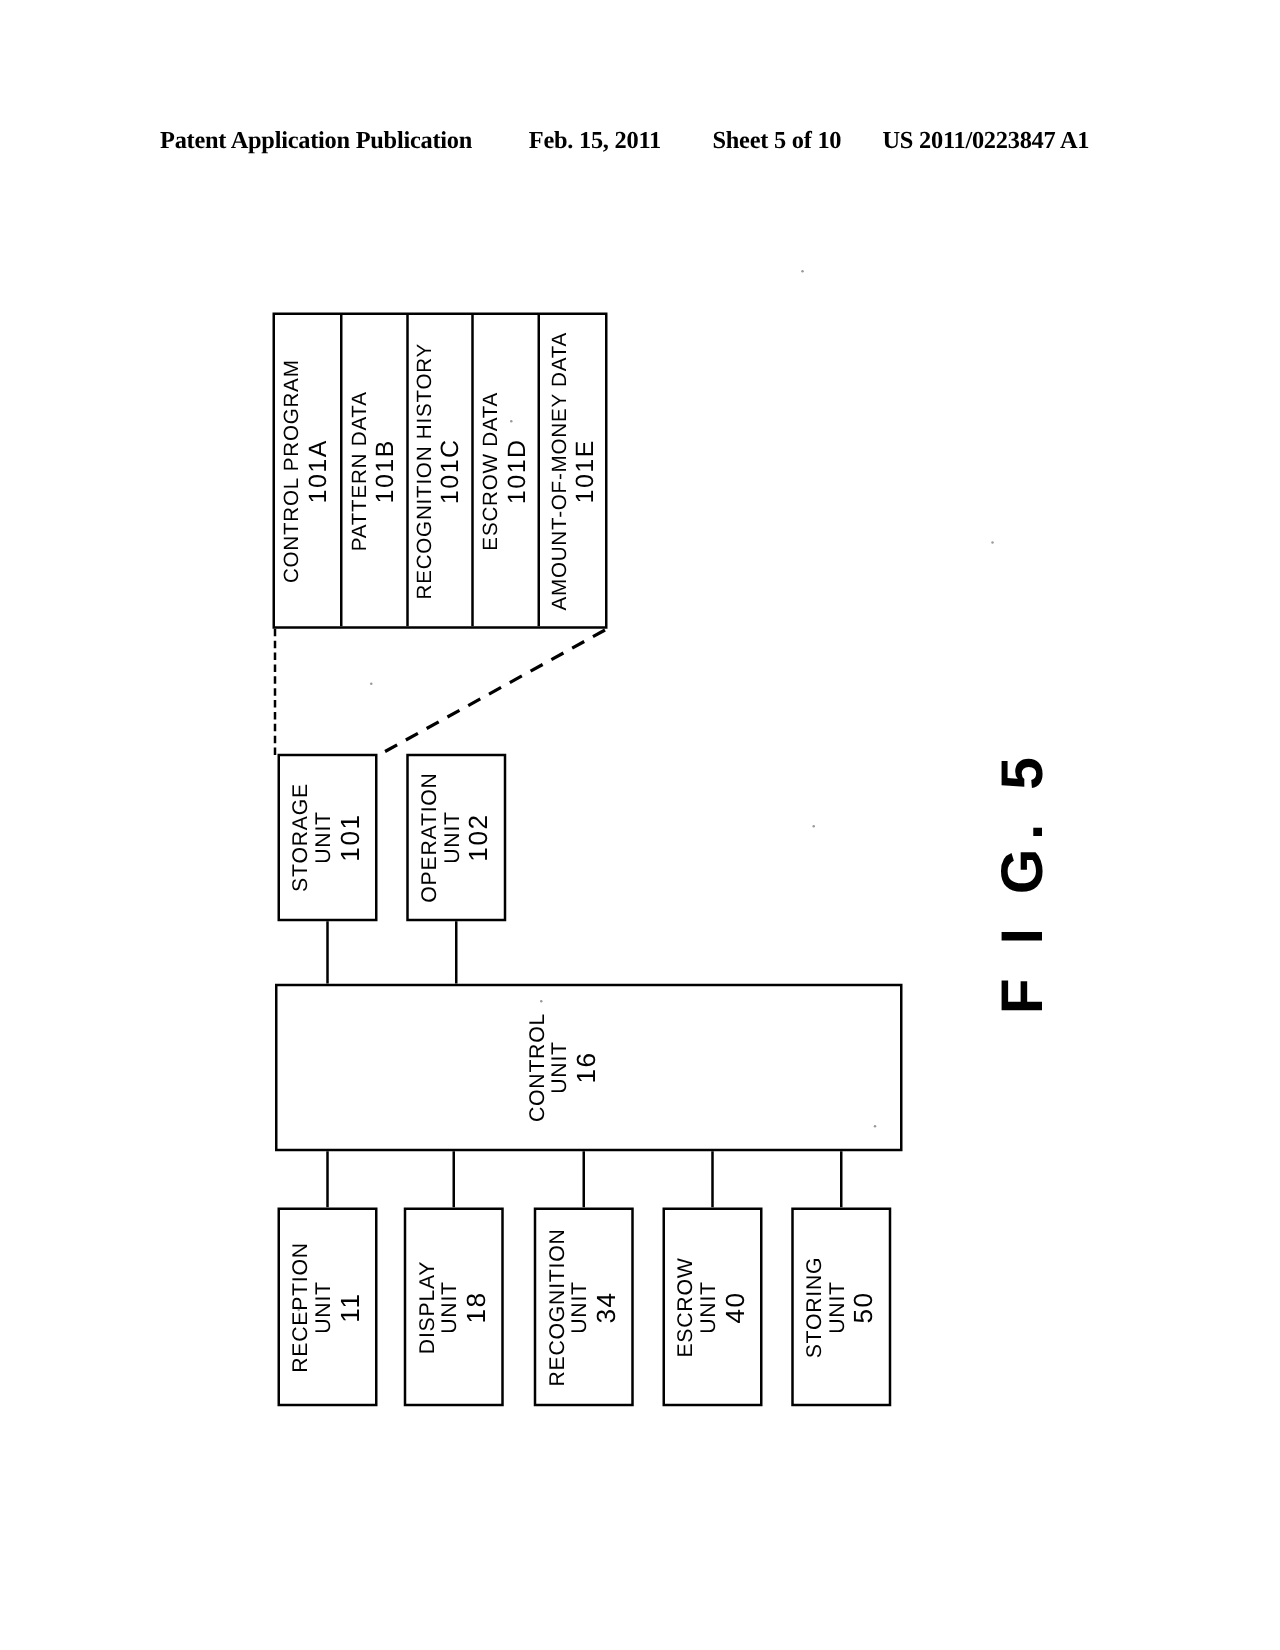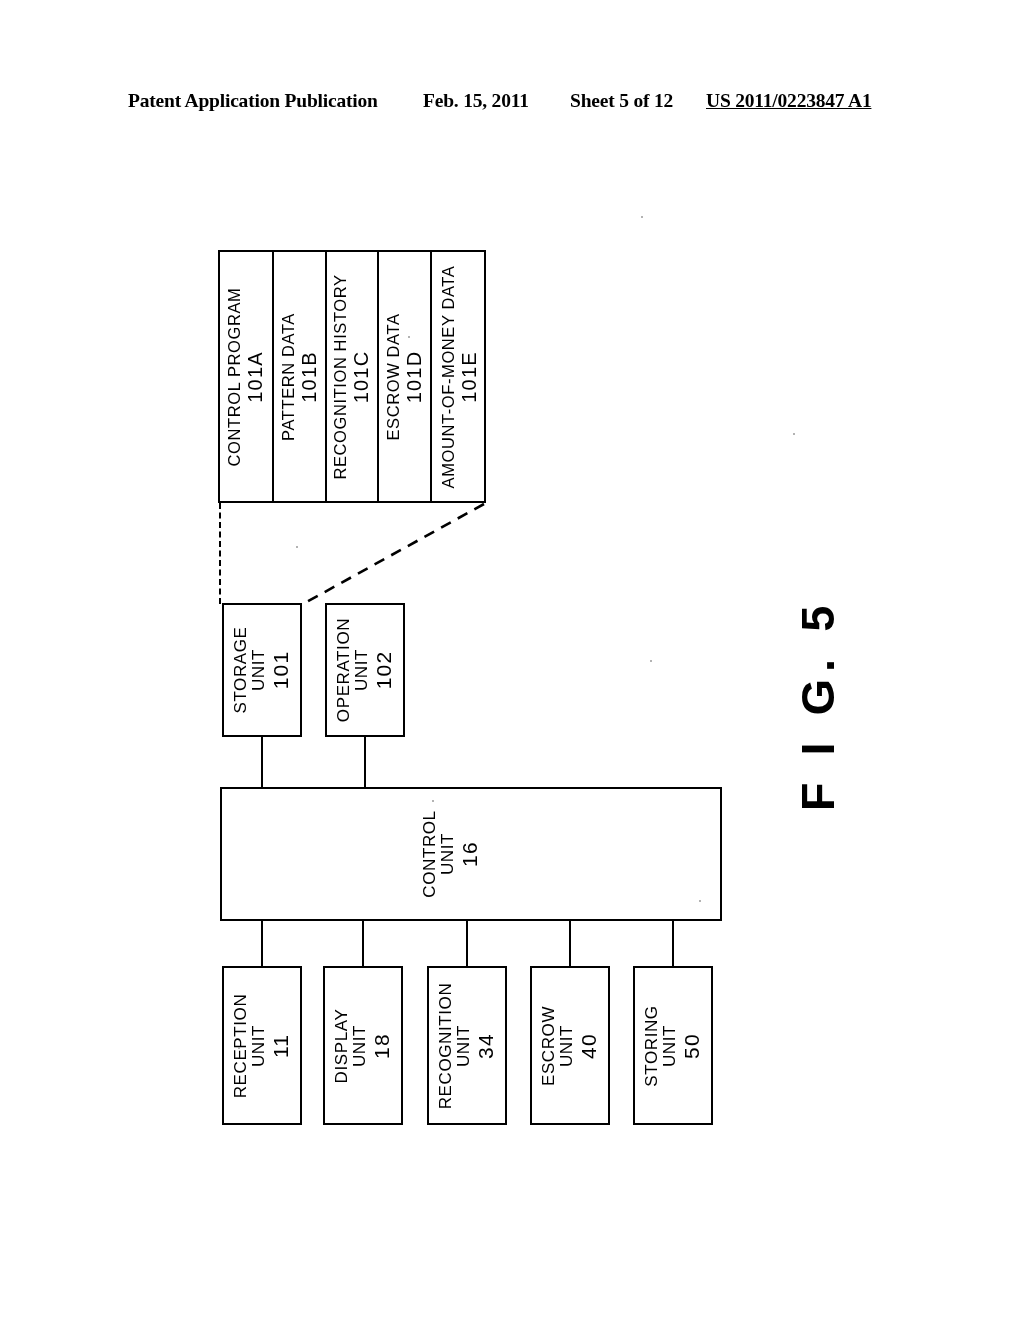--- a/index.html
+++ b/index.html
@@ -22,25 +22,25 @@
     top: 86px;
     left: 128px;
     width: 768px;
     height: 28px;
     font-family: "Liberation Serif", serif;
     font-weight: bold;
     font-size: 19.5px;
     letter-spacing: -0.2px;
     white-space: nowrap;
   }
-  #page-header .hdr-seg { position: absolute; top: 4px; }
+  #page-header .hdr-seg { position: absolute; top: 16px; }
   .hdr-pub   { left: 0px; }
   .hdr-date  { left: 295px; }
   .hdr-sheet { left: 442px; }
-  .hdr-num   { left: 578px; text-decoration: underline; }
+  .hdr-num   { left: 578px; }
 
   
   #figure {
     position: absolute;
     top: 0; left: 0;
     width: 1024px;
     height: 1320px;
   }
 
   
@@ -146,21 +146,21 @@
     height: 2px;
     border-radius: 50%;
   }
 </style>
 </head>
 <body>
 
 <div id="page-header">
   <span class="hdr-seg hdr-pub">Patent Application Publication</span>
   <span class="hdr-seg hdr-date">Feb. 15, 2011</span>
-  <span class="hdr-seg hdr-sheet">Sheet 5 of 12</span>
+  <span class="hdr-seg hdr-sheet">Sheet 5 of 10</span>
   <span class="hdr-seg hdr-num">US 2011/0223847 A1</span>
 </div>
 
 <div id="figure">
 
   <div id="detail-box">
 
     <div class="detail-cell" style="left:0px;width:54px;">
       <div class="vlabel">
         <span class="ln">CONTROL  PROGRAM</span>

